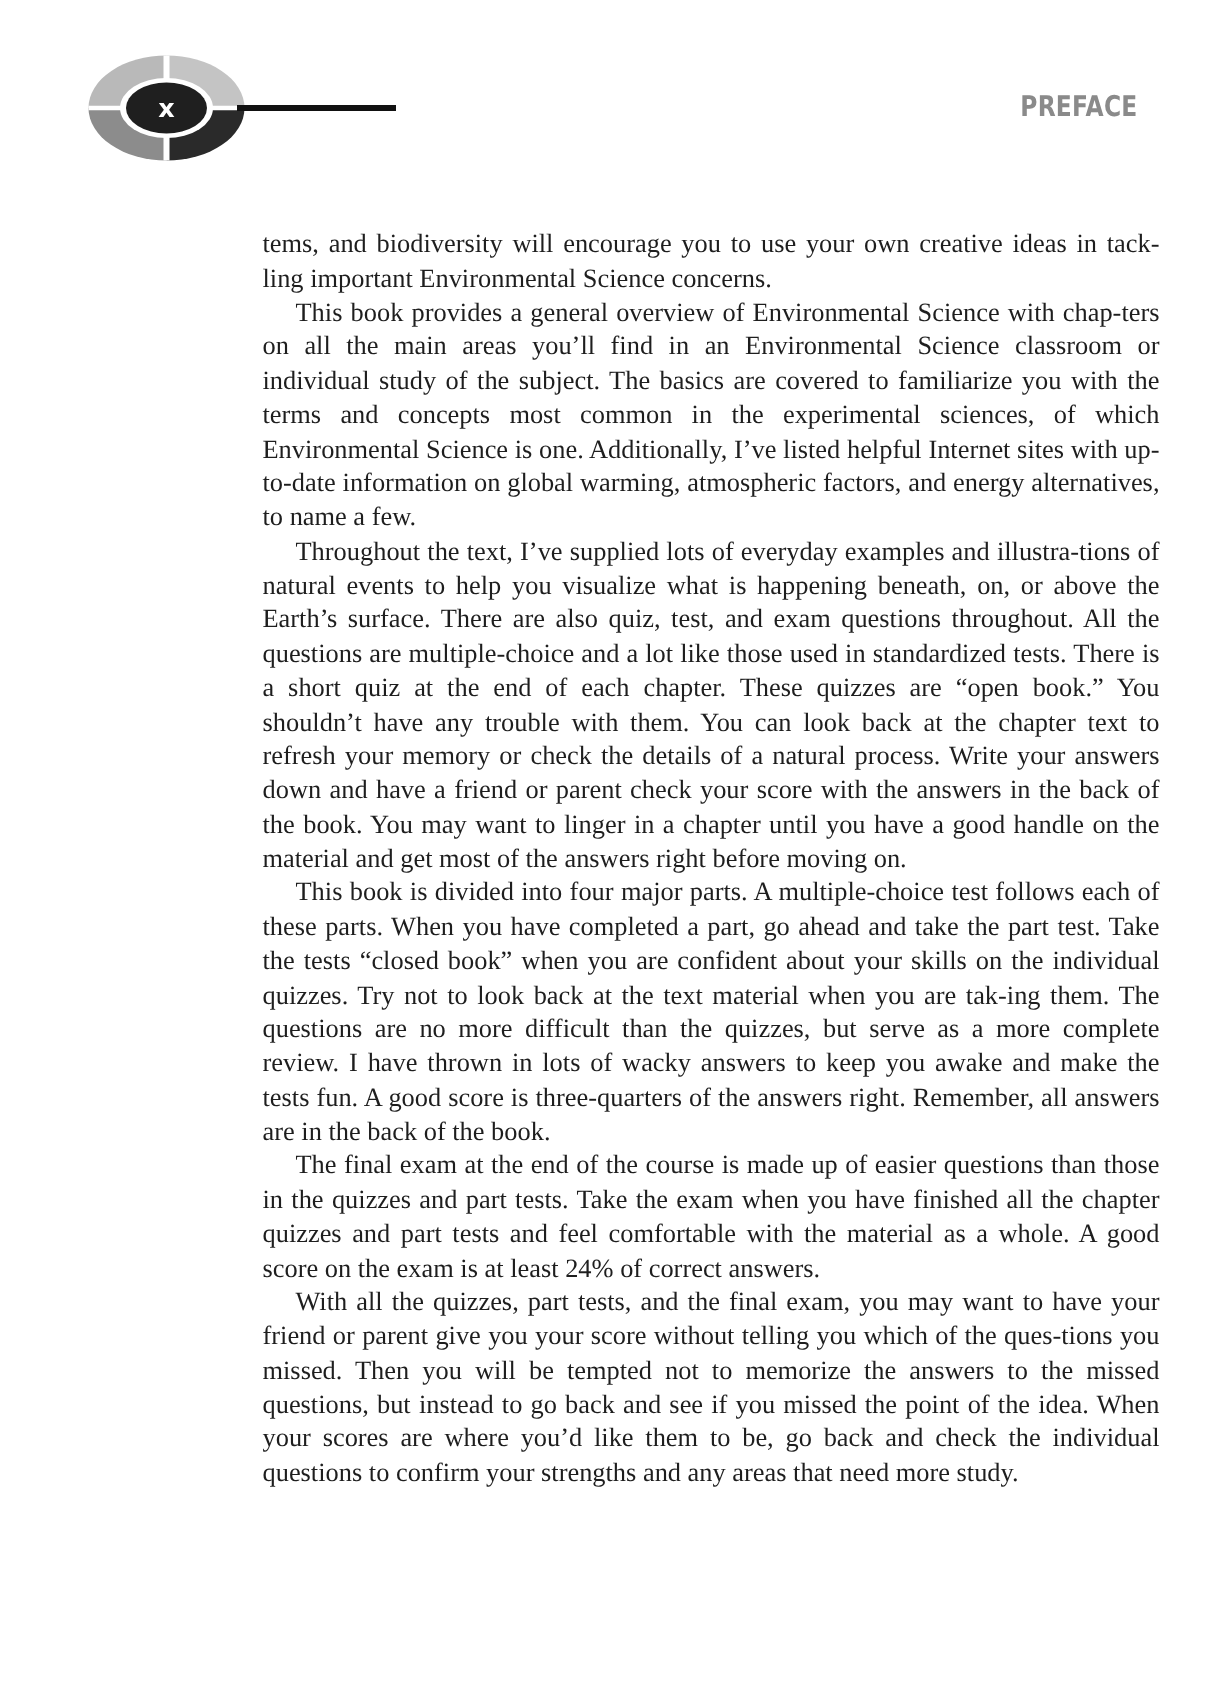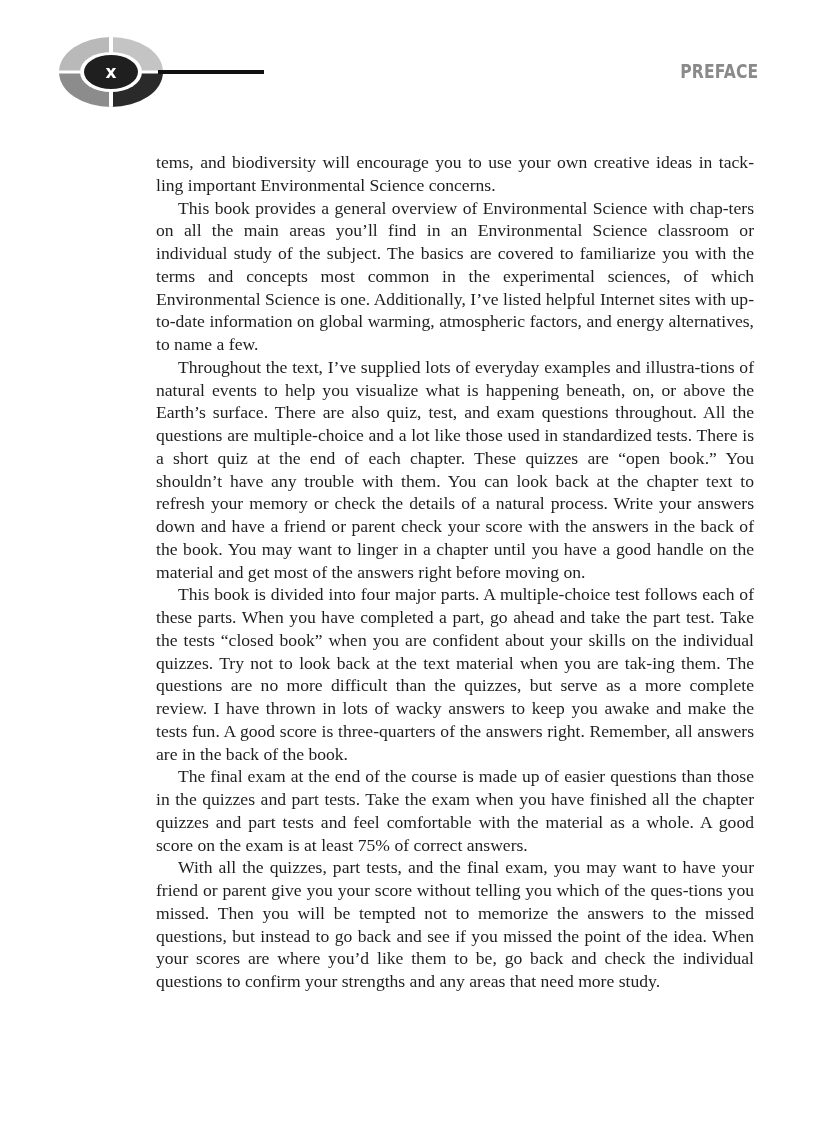--- a/index.html
+++ b/index.html
@@ -34,21 +34,21 @@
       font-family: "DejaVu Sans", sans-serif;
       font-weight: bold;
       font-size: 19px;
       letter-spacing: 0.2px;
       color: #8a8a8a;
       transform: scaleX(0.82);
       transform-origin: right center;
     }
     .body-text {
       position: absolute;
-      left: 156px;
+      left: 175px;
       top: 151px;
       width: 598px;
       font-family: "Liberation Serif", "DejaVu Serif", serif;
       font-size: 17.6px;
       line-height: 22.75px;
       color: #1e1e1e;
       text-align: justify;
       hyphens: manual;
     }
     .body-text p {
@@ -85,15 +85,15 @@
     </svg>
   </div>
   <div class="running-head">PREFACE</div>
 </div>
 
 <div class="body-text">
   <p class="continuation">tems, and biodiversity will encourage you to use your own creative ideas in tack-ling important Environmental Science concerns.</p>
   <p>This book provides a general overview of Environmental Science with chap-ters on all the main areas you’ll find in an Environmental Science classroom or individual study of the subject. The basics are covered to familiarize you with the terms and concepts most common in the experimental sciences, of which Environmental Science is one. Additionally, I’ve listed helpful Internet sites with up-to-date information on global warming, atmospheric factors, and energy alternatives, to name a few.</p>
   <p>Throughout the text, I’ve supplied lots of everyday examples and illustra-tions of natural events to help you visualize what is happening beneath, on, or above the Earth’s surface. There are also quiz, test, and exam questions throughout. All the questions are multiple-choice and a lot like those used in standardized tests. There is a short quiz at the end of each chapter. These quizzes are “open book.” You shouldn’t have any trouble with them. You can look back at the chapter text to refresh your memory or check the details of a natural process. Write your answers down and have a friend or parent check your score with the answers in the back of the book. You may want to linger in a chapter until you have a good handle on the material and get most of the answers right before moving on.</p>
   <p>This book is divided into four major parts. A multiple-choice test follows each of these parts. When you have completed a part, go ahead and take the part test. Take the tests “closed book” when you are confident about your skills on the individual quizzes. Try not to look back at the text material when you are tak-ing them. The questions are no more difficult than the quizzes, but serve as a more complete review. I have thrown in lots of wacky answers to keep you awake and make the tests fun. A good score is three-quarters of the answers right. Remember, all answers are in the back of the book.</p>
-  <p>The final exam at the end of the course is made up of easier questions than those in the quizzes and part tests. Take the exam when you have finished all the chapter quizzes and part tests and feel comfortable with the material as a whole. A good score on the exam is at least 75% of correct answers.</p>
+  <p>The final exam at the end of the course is made up of easier questions than those in the quizzes and part tests. Take the exam when you have finished all the chapter quizzes and part tests and feel comfortable with the material as a whole. A good score on the exam is at least 24% of correct answers.</p>
   <p>With all the quizzes, part tests, and the final exam, you may want to have your friend or parent give you your score without telling you which of the ques-tions you missed. Then you will be tempted not to memorize the answers to the missed questions, but instead to go back and see if you missed the point of the idea. When your scores are where you’d like them to be, go back and check the individual questions to confirm your strengths and any areas that need more study.</p>
 </div>
 
 </body></html>

